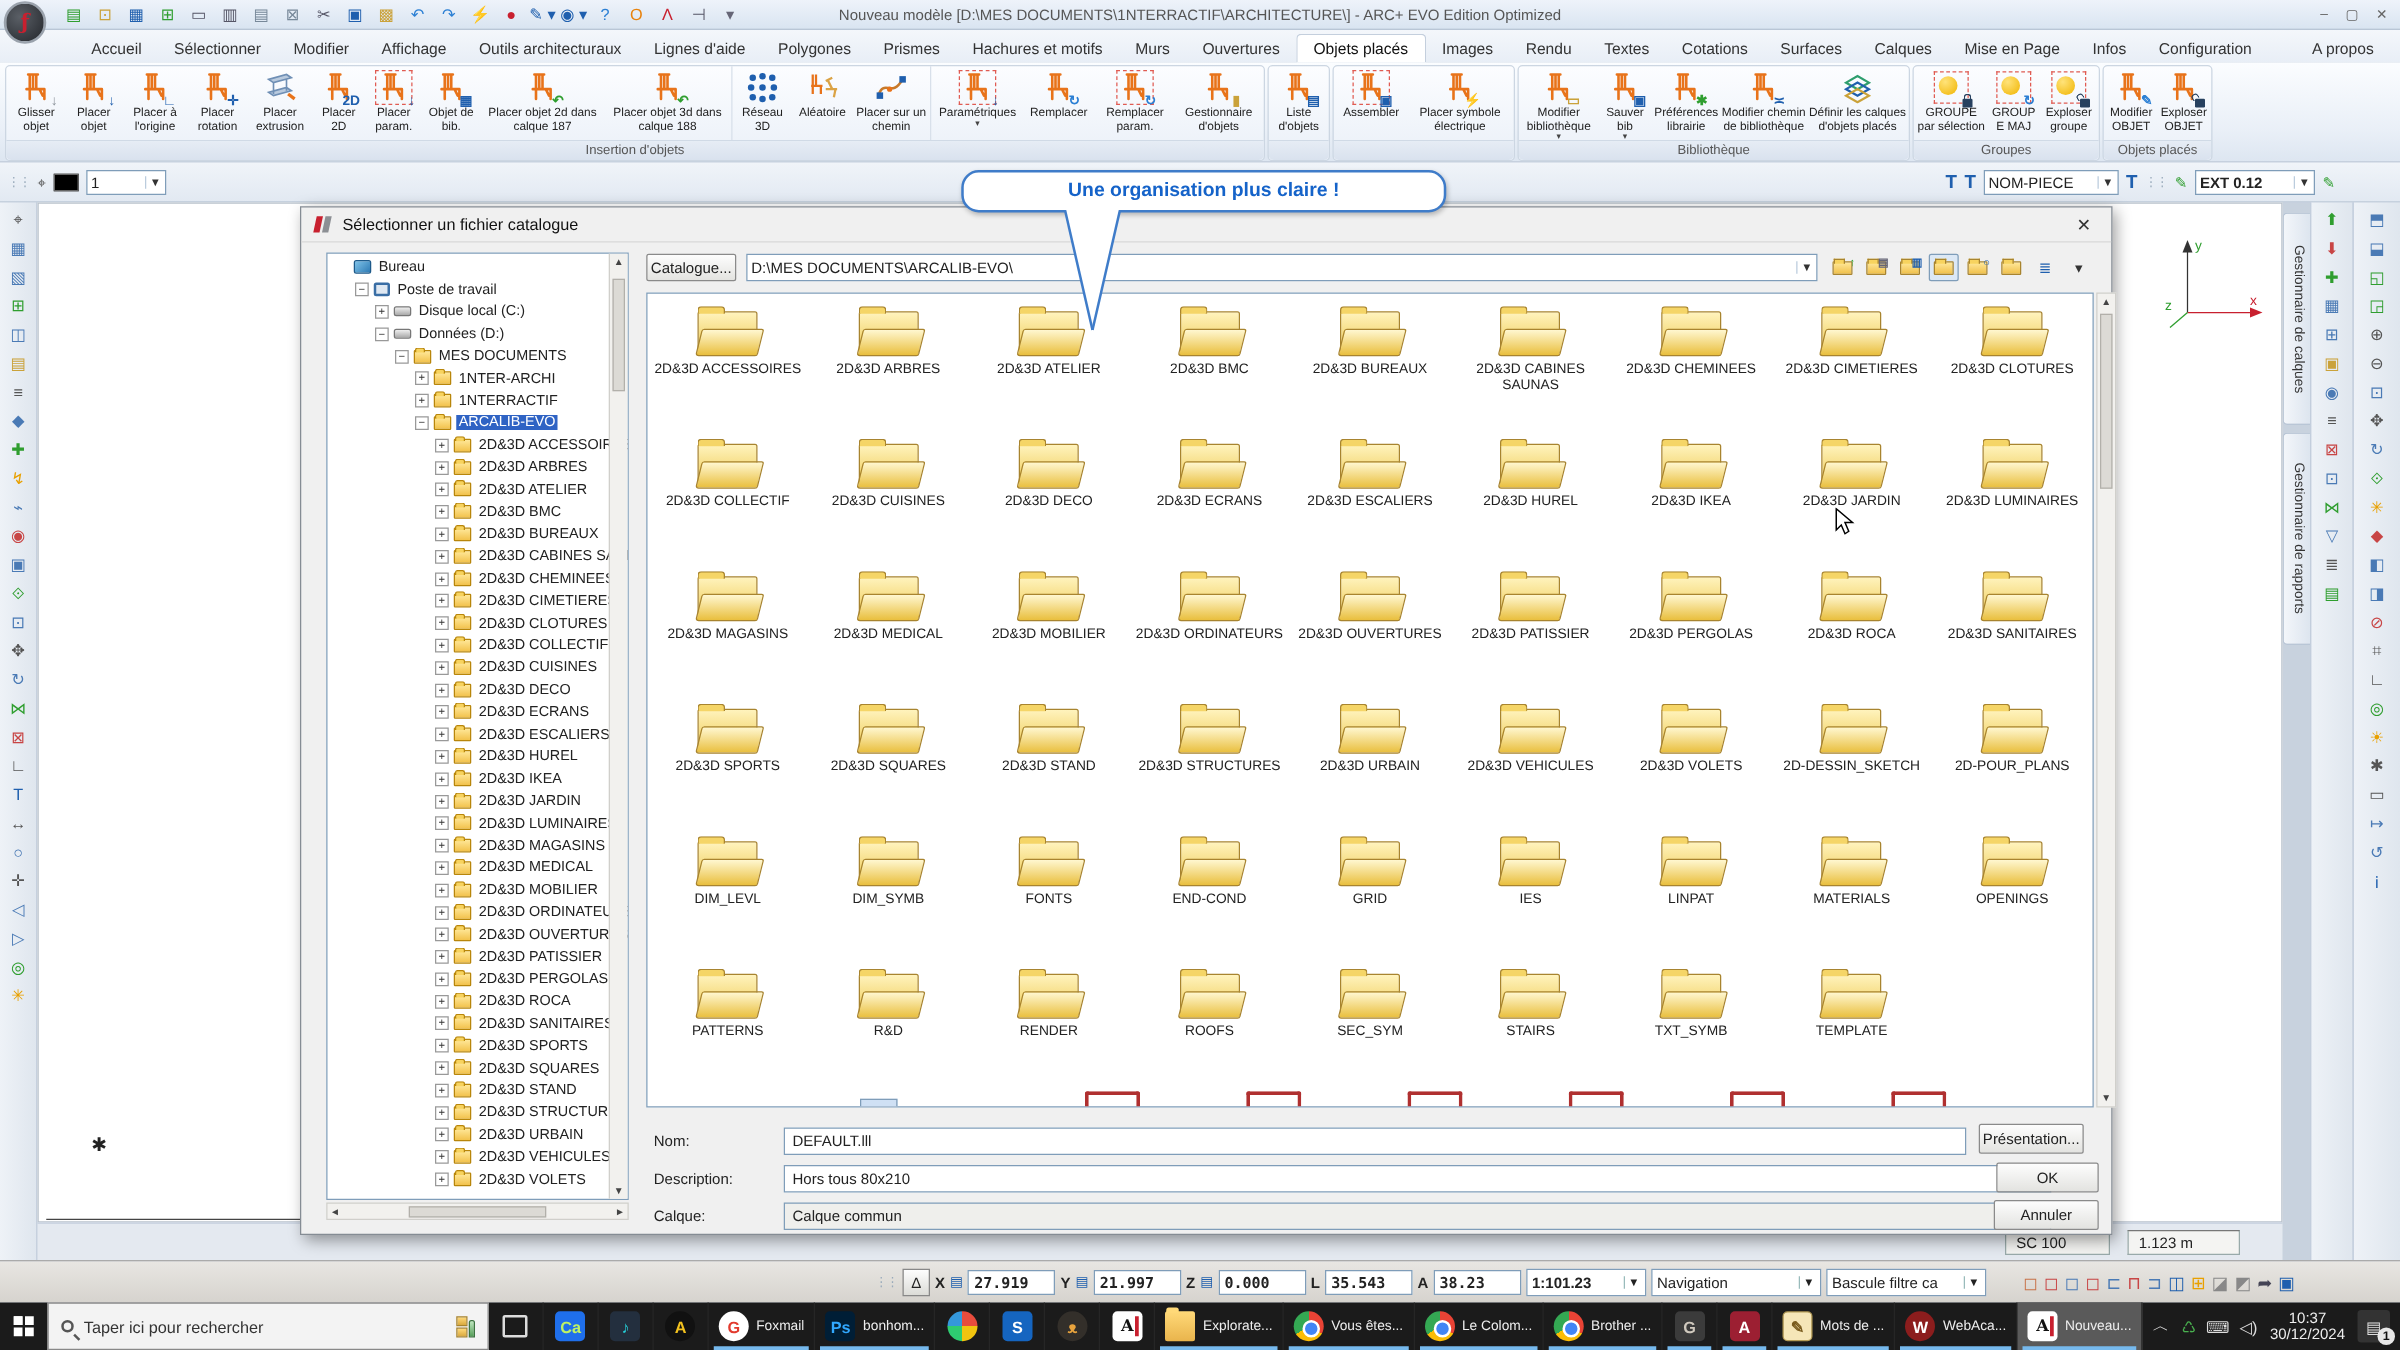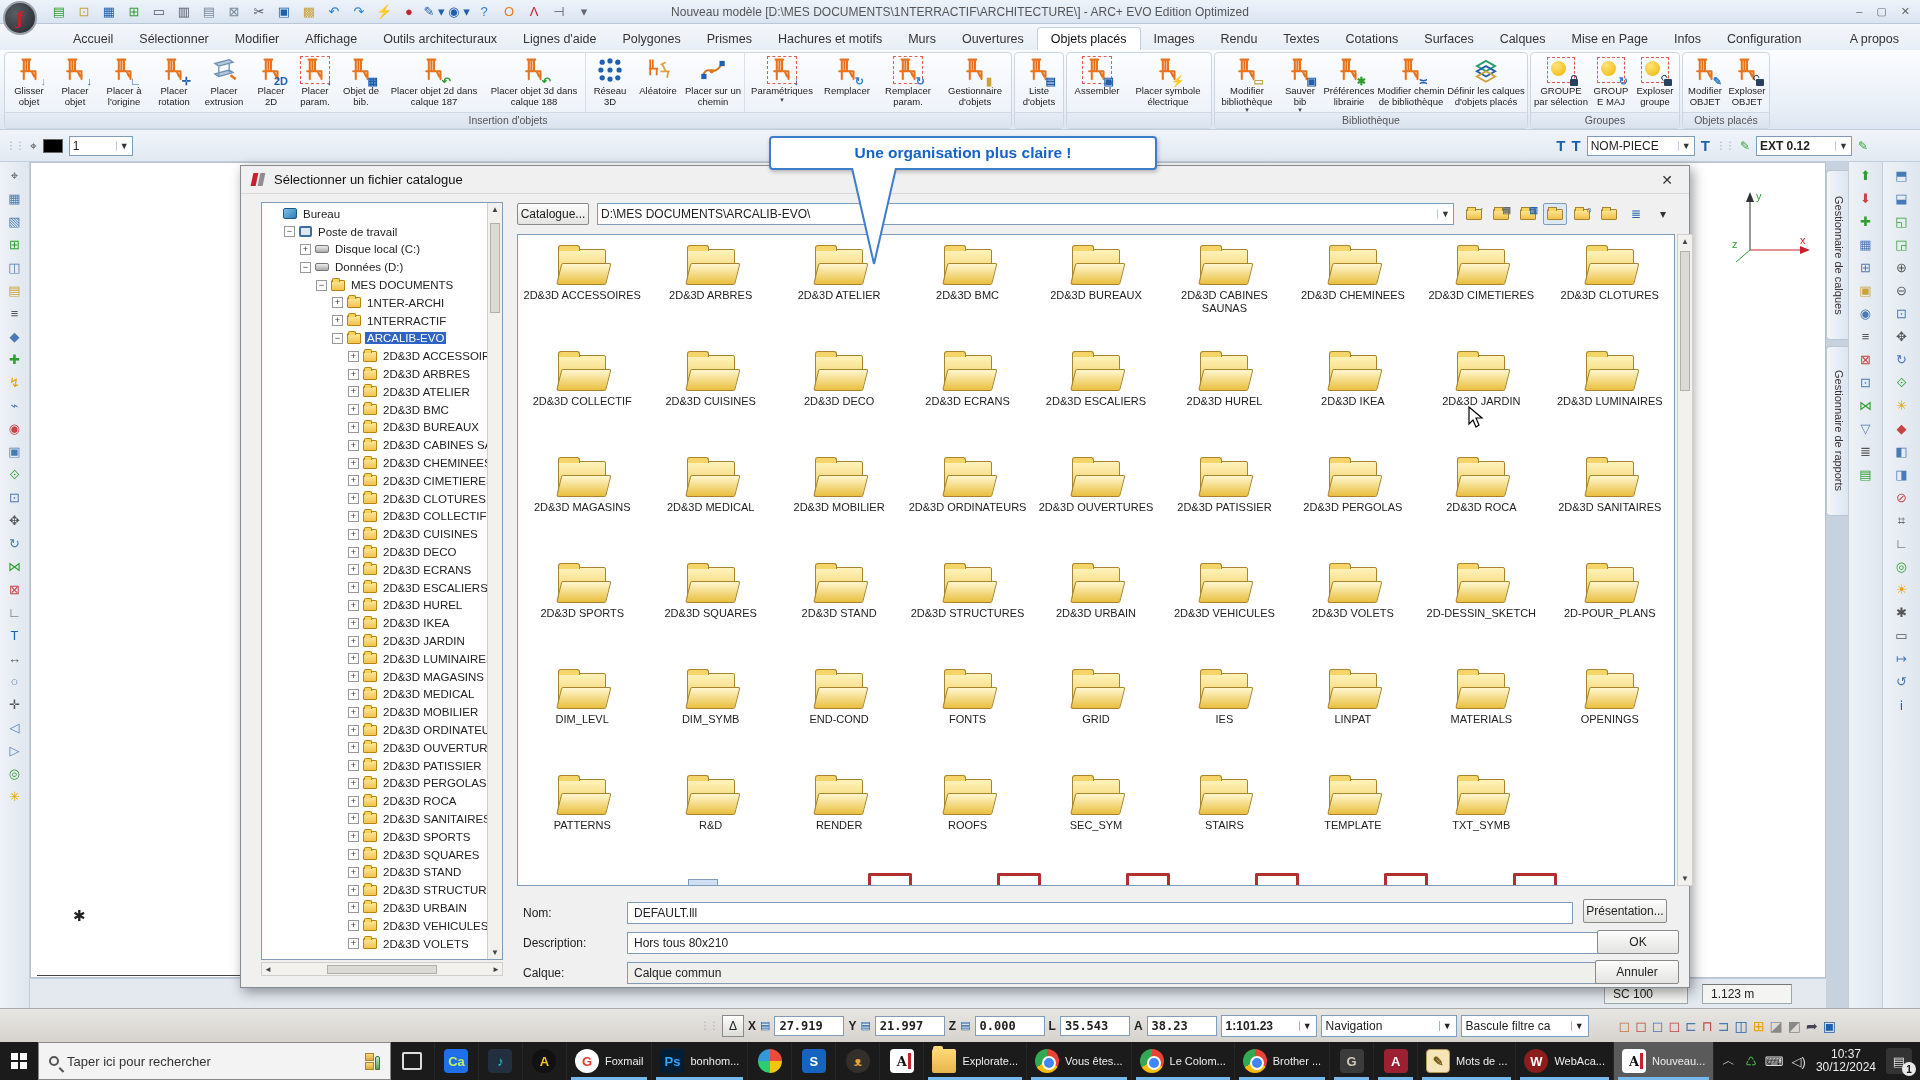--- a/index.html
+++ b/index.html
@@ -144,21 +144,21 @@
 .flabel{font-size:11px;text-align:center;margin-top:4px;line-height:12.5px;max-width:122px;word-wrap:break-word}
 #listvsb{position:absolute;left:1436px;top:68px;width:16px;height:652px;background:#f2f1ee;border:1px solid #d0cfcb}
 .partial{position:absolute;bottom:-4px;width:44px;height:16px;border:3px solid #b03030;border-bottom:none;border-radius:2px 2px 0 0}
 .partialb{position:absolute;bottom:-2px;width:30px;height:8px;background:#cfe0f4;border:1px solid #7f9db9}
 
 .frow{position:absolute;display:flex;align-items:center}
 .flab{width:104px;font-size:12px;color:#222}
 .fin{background:#fff;border:1px solid #7f9db9;height:22px;display:flex;align-items:center;padding:0 6px;font-size:12px}
 .fin.gray{background:#efefec}
 
-#callout{position:absolute;left:769px;top:136px;width:388px;height:34px;background:#fff;border:2px solid #3f7cc9;border-radius:4px;display:flex;align-items:center;justify-content:center;z-index:20;box-shadow:1px 2px 4px rgba(0,0,0,.25)}
+#callout{position:absolute;left:769px;top:136px;width:388px;height:34px;background:#fff;border:2px solid #3f7cc9;border-radius:14px;display:flex;align-items:center;justify-content:center;z-index:20;box-shadow:1px 2px 4px rgba(0,0,0,.25)}
 #callout span{color:#1563c9;font-weight:bold;font-size:15.5px}
 #ctail{position:absolute;left:838px;top:168px;z-index:21}
 
 #cursor{position:absolute;left:1468px;top:406px;z-index:40}
 
 #triad{position:absolute;left:1730px;top:186px;z-index:2}
 .vsb-inner{position:absolute;left:2px;width:10px}
 </style>
 </head>
 <body>
@@ -1361,34 +1361,34 @@
             <div class="bk"></div>
             <div class="fr"></div>
           </div>
           <div class="flabel">DIM_SYMB</div>
         </div>
         <div class="fcell">
           <div class="bigfolder">
             <div class="bk"></div>
             <div class="fr"></div>
           </div>
+          <div class="flabel">FONTS</div>
+        </div>
+        <div class="fcell">
+          <div class="bigfolder">
+            <div class="bk"></div>
+            <div class="fr"></div>
+          </div>
           <div class="flabel">END-COND</div>
         </div>
         <div class="fcell">
           <div class="bigfolder">
             <div class="bk"></div>
             <div class="fr"></div>
           </div>
-          <div class="flabel">FONTS</div>
-        </div>
-        <div class="fcell">
-          <div class="bigfolder">
-            <div class="bk"></div>
-            <div class="fr"></div>
-          </div>
           <div class="flabel">GRID</div>
         </div>
         <div class="fcell">
           <div class="bigfolder">
             <div class="bk"></div>
             <div class="fr"></div>
           </div>
           <div class="flabel">IES</div>
         </div>
         <div class="fcell">
@@ -1452,28 +1452,28 @@
             <div class="bk"></div>
             <div class="fr"></div>
           </div>
           <div class="flabel">STAIRS</div>
         </div>
         <div class="fcell">
           <div class="bigfolder">
             <div class="bk"></div>
             <div class="fr"></div>
           </div>
+          <div class="flabel">TXT_SYMB</div>
+        </div>
+        <div class="fcell">
+          <div class="bigfolder">
+            <div class="bk"></div>
+            <div class="fr"></div>
+          </div>
           <div class="flabel">TEMPLATE</div>
-        </div>
-        <div class="fcell">
-          <div class="bigfolder">
-            <div class="bk"></div>
-            <div class="fr"></div>
-          </div>
-          <div class="flabel">TXT_SYMB</div>
         </div>
       </div>
     <div id="partials">
         <div class="partial" style="left: 350px;"></div>
         <div class="partial" style="left: 479px;"></div>
         <div class="partial" style="left: 608px;"></div>
         <div class="partial" style="left: 737px;"></div>
         <div class="partial" style="left: 866px;"></div>
         <div class="partial" style="left: 995px;"></div>
         <div class="partialb" style="left: 170px;"></div>

